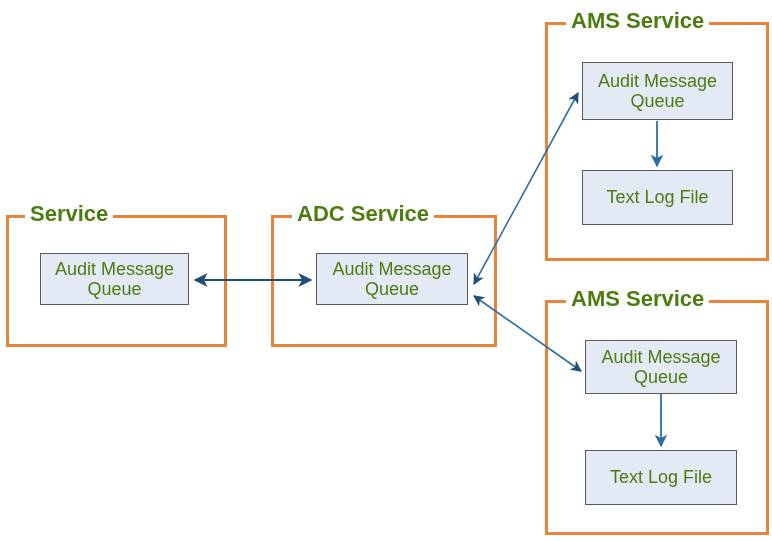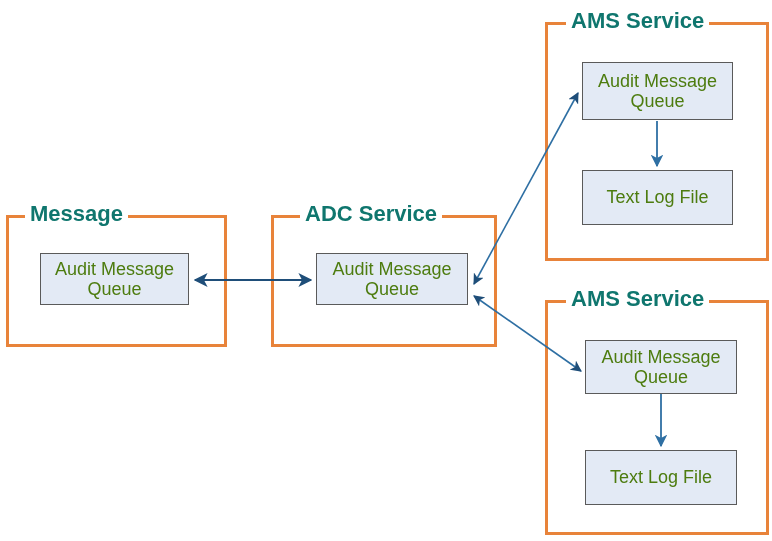--- a/index.html
+++ b/index.html
@@ -23,21 +23,21 @@
     position: absolute;
     box-sizing: border-box;
     border: 3px solid #E8833A;
     background: transparent;
   }
   .group-title {
     position: absolute;
     font-family: "Liberation Sans", sans-serif;
     font-weight: bold;
     font-size: 22px;
-    color: #0f766e;
+    color: #4d7c0f;
     line-height: 1;
     background: #ffffff;
     padding: 0 5px;
     white-space: nowrap;
     z-index: 6;
   }
 
   
   .node-box {
     position: absolute;
@@ -96,26 +96,26 @@
     <line x1="474" y1="296" x2="581" y2="371" stroke="#2E6FA3" stroke-width="1.6" marker-start="url(#arrow-start)" marker-end="url(#arrow-end)"></line>
 
     
     <line x1="657" y1="121" x2="657" y2="166" stroke="#2E6FA3" stroke-width="1.8" marker-end="url(#arrow-end-thin)"></line>
 
     
     <line x1="661" y1="394" x2="661" y2="446" stroke="#2E6FA3" stroke-width="1.8" marker-end="url(#arrow-end-thin)"></line>
   </svg>
 
   <div class="group-box" style="left:6px; top:215px; width:221px; height:132px;"></div>
-  <div class="group-title" style="left:25px; top:203px;">Message</div>
+  <div class="group-title" style="left:25px; top:203px;">Service</div>
   <div class="node-box" style="left:40px; top:253px; width:149px; height:52px;">Audit Message
 Queue</div>
 
   <div class="group-box" style="left:271px; top:215px; width:226px; height:132px;"></div>
-  <div class="group-title" style="left:300px; top:203px;">ADC Service</div>
+  <div class="group-title" style="left:292px; top:203px;">ADC Service</div>
   <div class="node-box" style="left:316px; top:253px; width:152px; height:52px;">Audit Message
 Queue</div>
 
   <div class="group-box" style="left:545px; top:22px; width:224px; height:239px;"></div>
   <div class="group-title" style="left:566px; top:10px;">AMS Service</div>
   <div class="node-box" style="left:582px; top:62px; width:151px; height:58px;">Audit Message
 Queue</div>
   <div class="node-box" style="left:582px; top:170px; width:151px; height:55px;">Text Log File</div>
 
   <div class="group-box" style="left:545px; top:300px; width:224px; height:235px;"></div>

